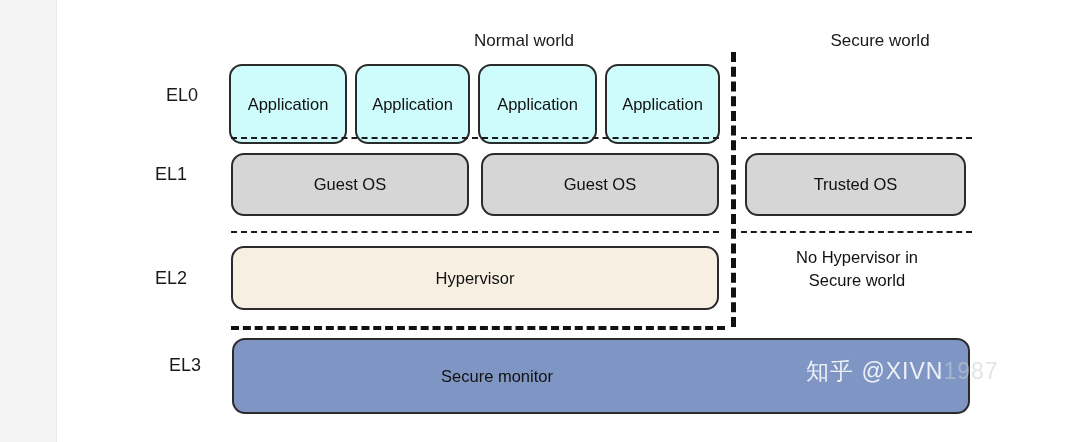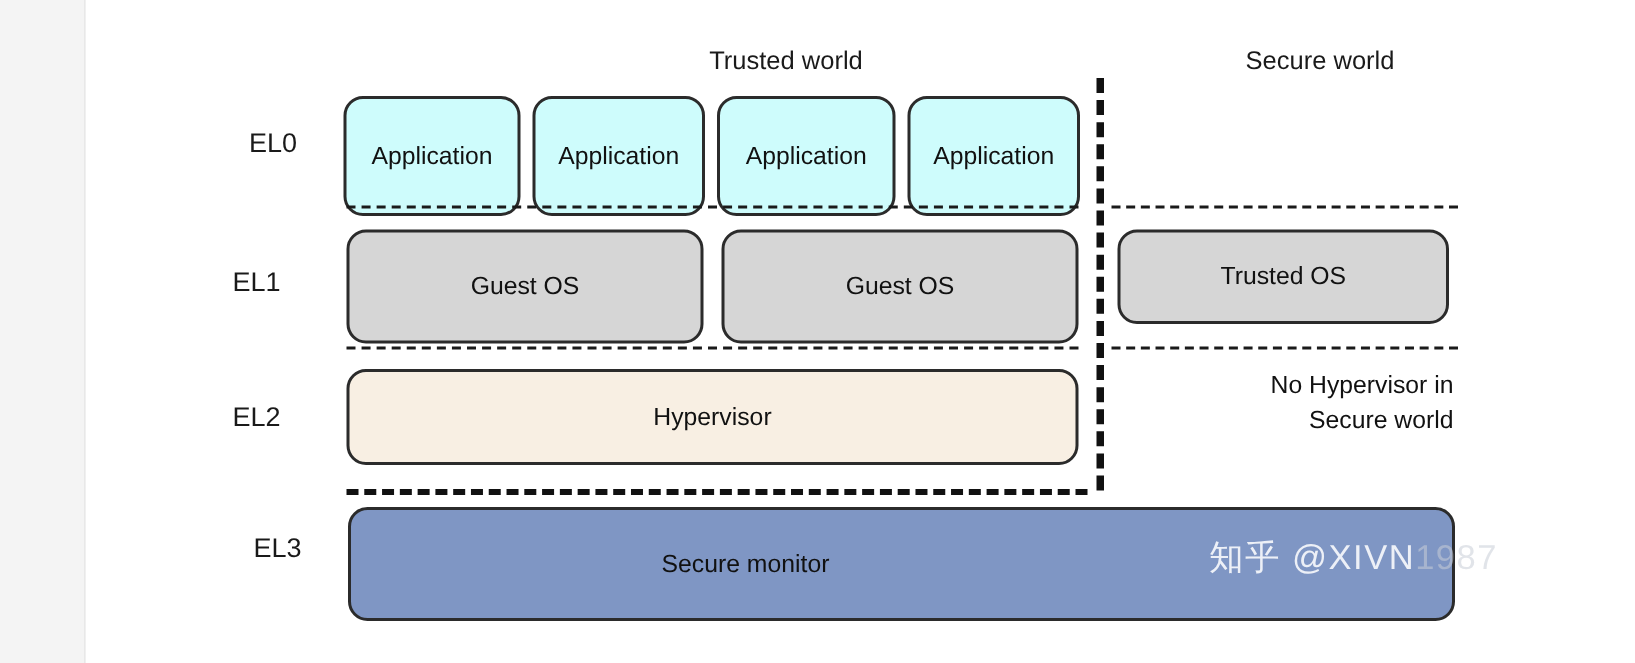--- a/index.html
+++ b/index.html
@@ -37,21 +37,21 @@
 
   .el-label {
     position: absolute;
     font-size: 18px;
     color: #1a1a1a;
     width: 60px;
     text-align: left;
     white-space: nowrap;
   }
   #el-label-0 { left: 155px; top: 85px; margin-left: 11px; }
-  #el-label-1 { left: 155px; top: 178px; }
+  #el-label-1 { left: 155px; top: 164px; }
   #el-label-2 { left: 155px; top: 268px; }
   #el-label-3 { left: 155px; top: 355px; text-align: center; }
 
   .box {
     position: absolute;
     box-sizing: border-box;
     border: 2px solid #2b2b2b;
     display: flex;
     align-items: center;
     justify-content: center;
@@ -67,21 +67,21 @@
   }
   #box-app-0 { left: 229px; width: 118px; }
   #box-app-1 { left: 355px; width: 115px; }
   #box-app-2 { left: 478px; width: 119px; }
   #box-app-3 { left: 605px; width: 115px; }
 
   .box.os {
     background: #d6d6d6;
     border-radius: 13px;
     top: 153px;
-    height: 76px;
+    height: 63px;
   }
   #box-guest-os-0 { left: 231px; width: 238px; }
   #box-guest-os-1 { left: 481px; width: 238px; }
 
   #box-hypervisor {
     background: #f8efe3;
     border-radius: 13px;
     left: 231px;
     top: 246px;
     width: 488px;
@@ -116,21 +116,21 @@
   #box-secure-monitor .box-text {
     position: relative;
     left: -104px;
   }
 
   #note-no-hypervisor {
     position: absolute;
     left: 745px;
     top: 246px;
     width: 224px;
-    text-align: right;
+    text-align: center;
     font-size: 16.5px;
     line-height: 23px;
     color: #111111;
   }
 
   
   .hsep {
     position: absolute;
     height: 0;
     border-top: 2.5px dashed #1a1a1a;
@@ -166,21 +166,21 @@
   }
   #watermark .wm-dim { color: rgba(200,205,215,0.55); }
 </style>
 </head>
 <body>
 
 <div id="page">
 
   <div id="left-gutter"></div>
 
-  <div class="world-label" id="label-normal-world">Trusted world</div>
+  <div class="world-label" id="label-normal-world">Normal world</div>
   <div class="world-label" id="label-secure-world">Secure world</div>
 
   <div class="el-label" id="el-label-0">EL0</div>
   <div class="el-label" id="el-label-1">EL1</div>
   <div class="el-label" id="el-label-2">EL2</div>
   <div class="el-label" id="el-label-3">EL3</div>
 
   <div class="box app" id="box-app-0">Application</div>
   <div class="box app" id="box-app-1">Application</div>
   <div class="box app" id="box-app-2">Application</div>

